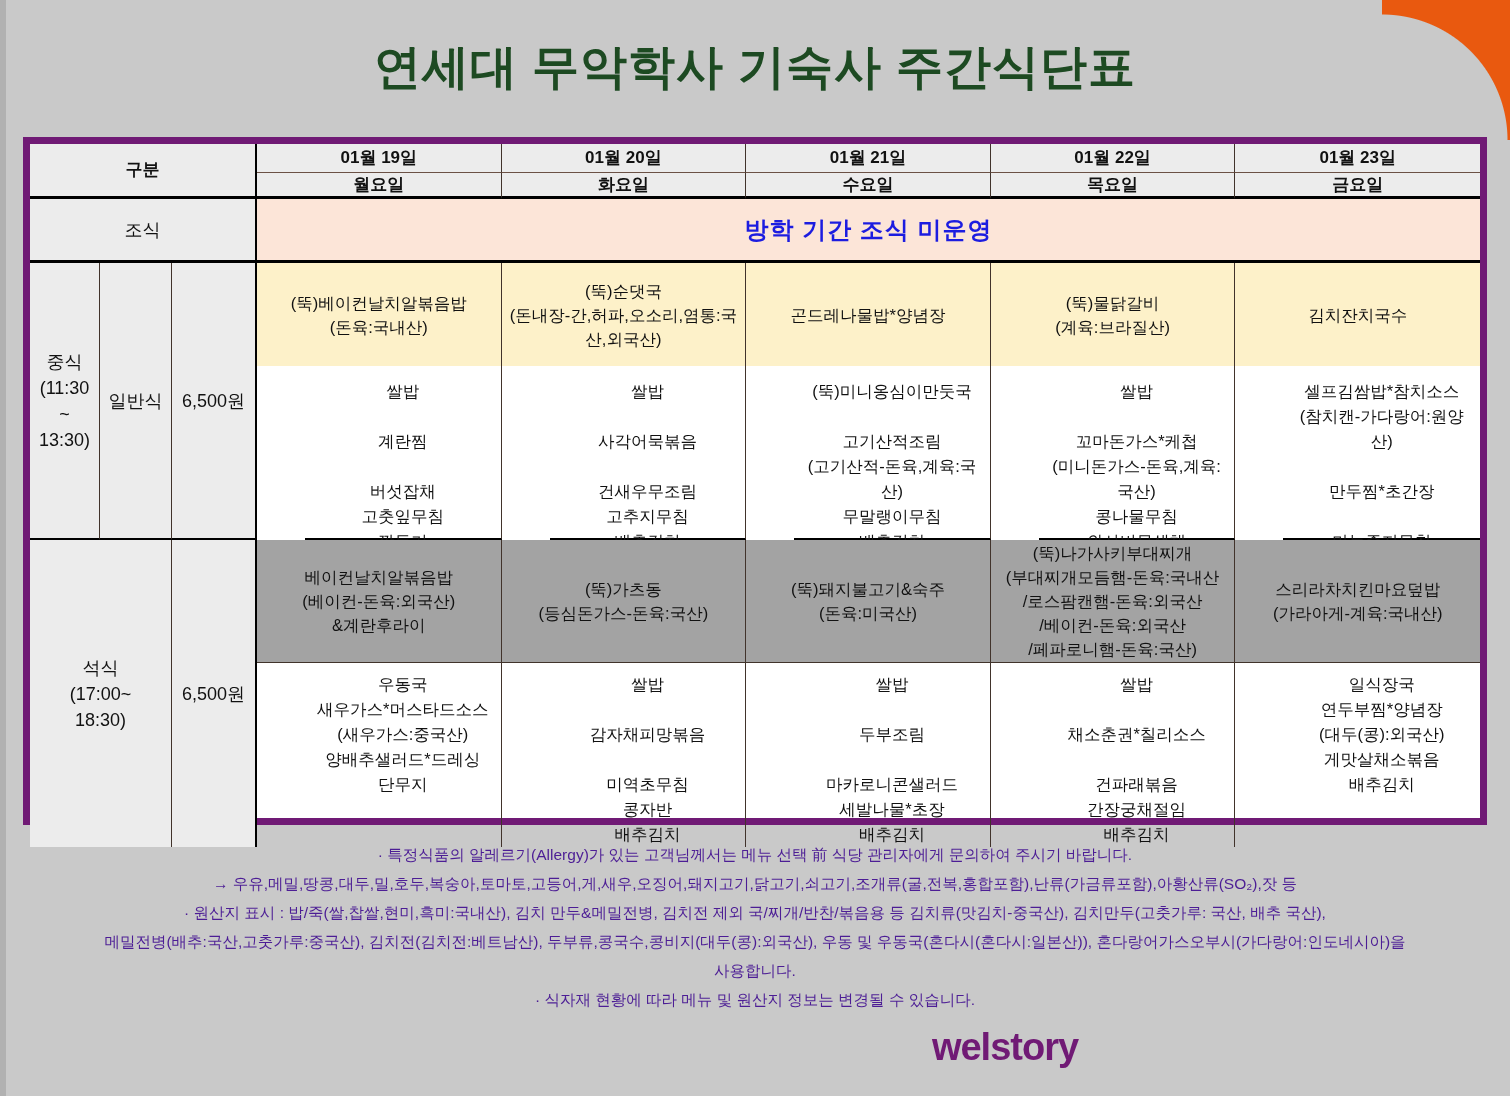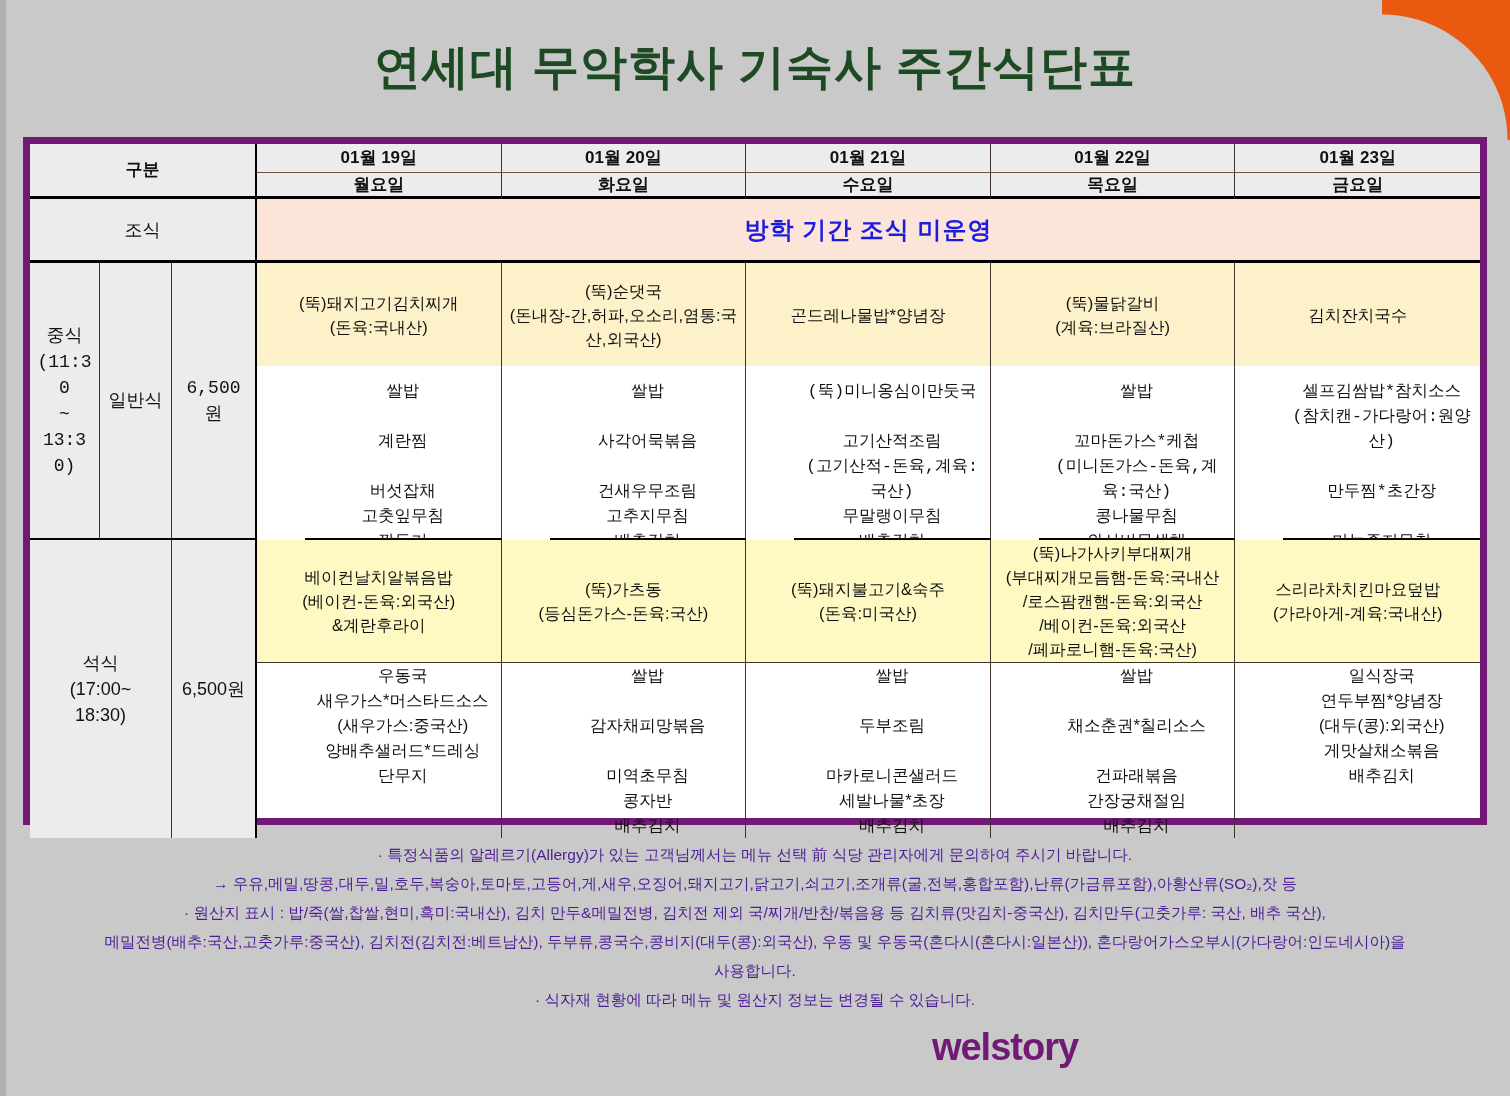--- a/index.html
+++ b/index.html
@@ -42,39 +42,39 @@
     align-items:center;justify-content:center;
     text-align:center;
     font-size:16.5px;line-height:24px;
     white-space:pre-line;
     word-break:break-all;
     padding:0 6px;
   }
   .gray{background:#ececec;}
   .pink{background:#fce5d8;}
   .yellow{background:#fdf1c9;}
-  .purple{background:#fef9c3;}
+  .purple{background:#a3a3a3;}
   .bR1{border-right:1px solid #41332b;}
   .bR2{border-right:2px solid #000;}
   .bB1{border-bottom:1px solid #41332b;}
   .bBbrown{border-bottom:1px solid #6b5145;}
-  .bB2{border-bottom:2px solid #000;font-family:Liberation Mono, monospace;}
+  .bB2{border-bottom:2px solid #000;}
   .bB3{border-bottom:3px solid #000;}
   .hdr{font-weight:700;font-size:17px;}
   .lbl{font-size:18px;line-height:26px;}
   .notice{
     font-size:24px;font-weight:700;color:#1c1ce0;letter-spacing:1px;
   }
   .sides{
     justify-content:flex-start;
     line-height:25px;
     margin-left:48px;
   }
   .sides.lu{padding-top:13px;}
-  .sides.di{}
+  .sides.di{padding-top:9px;}
   .footer{
     position:absolute;left:0;top:840px;width:1510px;
     text-align:center;
     font-size:15.5px;line-height:29px;
     color:#4c1d95;
   }
   .logo{
     position:absolute;left:920px;top:1026px;width:170px;
     font-size:38px;font-weight:700;color:#701a75;
     letter-spacing:-1px;text-align:center;
@@ -107,21 +107,21 @@
   <div class="cell gray lbl bR2 bB3" style="grid-area:3/1/4/4">조식</div>
   <div class="cell pink notice bB3" style="grid-area:3/4/4/9">방학 기간 조식 미운영</div>
 
   <div class="cell gray lbl bR1 bB2" style="grid-area:4/1/6/2">중식
 (11:30
 ~
 13:30)</div>
   <div class="cell gray lbl bR1 bB2" style="grid-area:4/2/6/3">일반식</div>
   <div class="cell gray lbl bR2 bB2" style="grid-area:4/3/6/4">6,500원</div>
 
-  <div class="cell yellow bR1" style="grid-area:4/4/5/5">(뚝)돼지고기김치찌개
+  <div class="cell yellow bR1" style="grid-area:4/4/5/5">(뚝)베이컨날치알볶음밥
 (돈육:국내산)</div>
   <div class="cell yellow bR1" style="grid-area:4/5/5/6">(뚝)순댓국
 (돈내장-간,허파,오소리,염통:국산,외국산)</div>
   <div class="cell yellow bR1" style="grid-area:4/6/5/7">곤드레나물밥*양념장</div>
   <div class="cell yellow bR1" style="grid-area:4/7/5/8">(뚝)물닭갈비
 (계육:브라질산)</div>
   <div class="cell yellow" style="grid-area:4/8/5/9">김치잔치국수</div>
 
   <div class="cell sides lu bR1 bB2" style="grid-area:5/4/6/5">쌀밥
 

